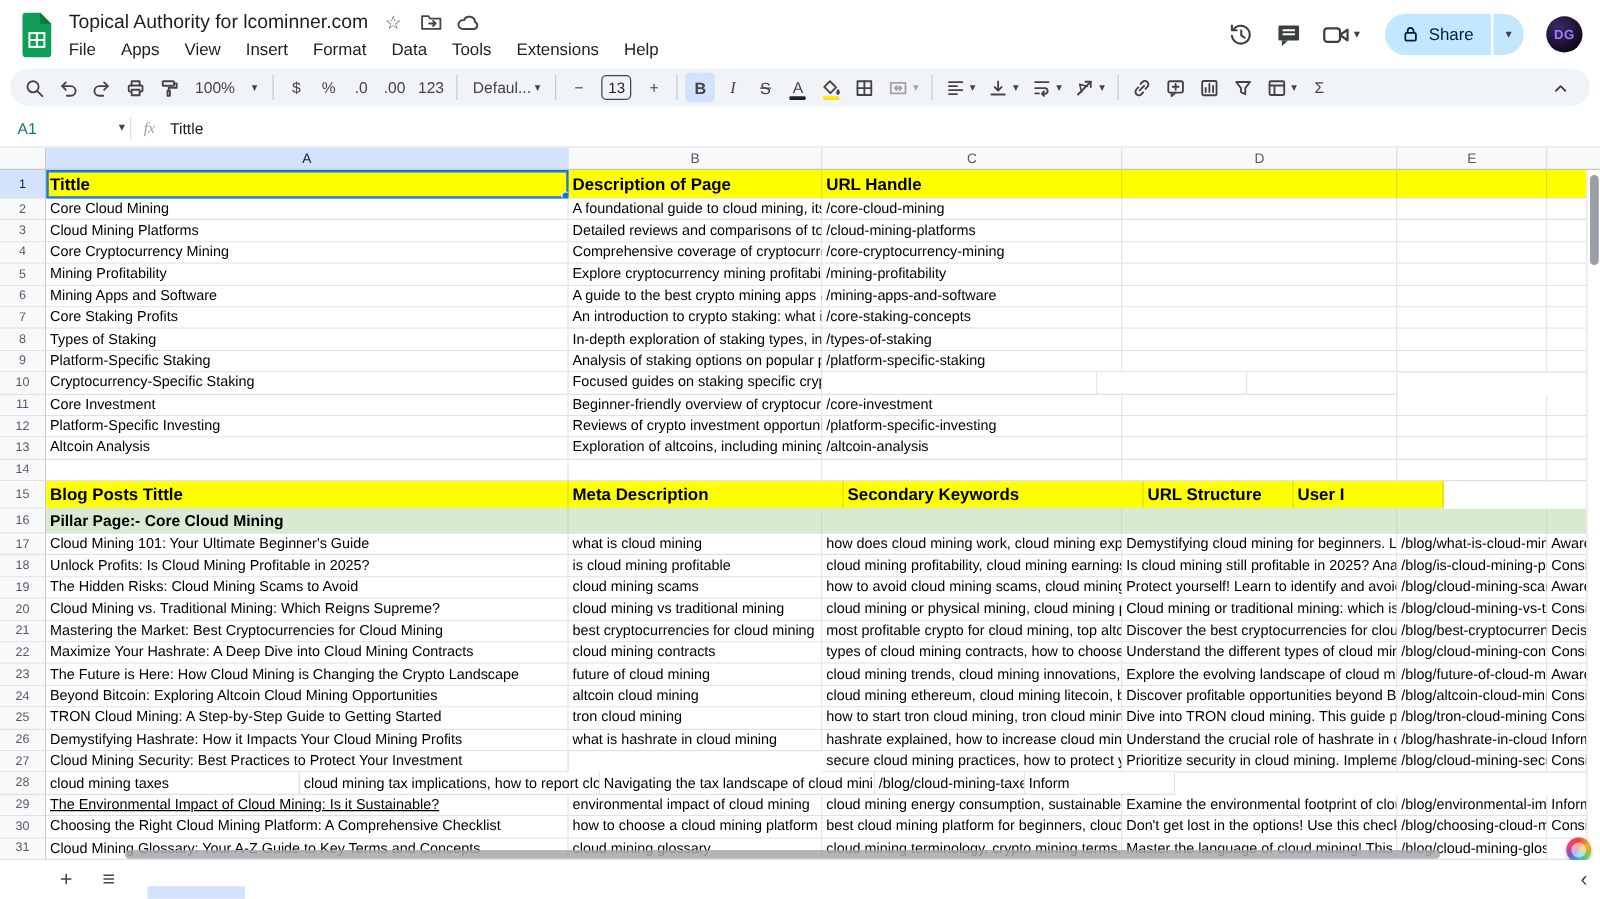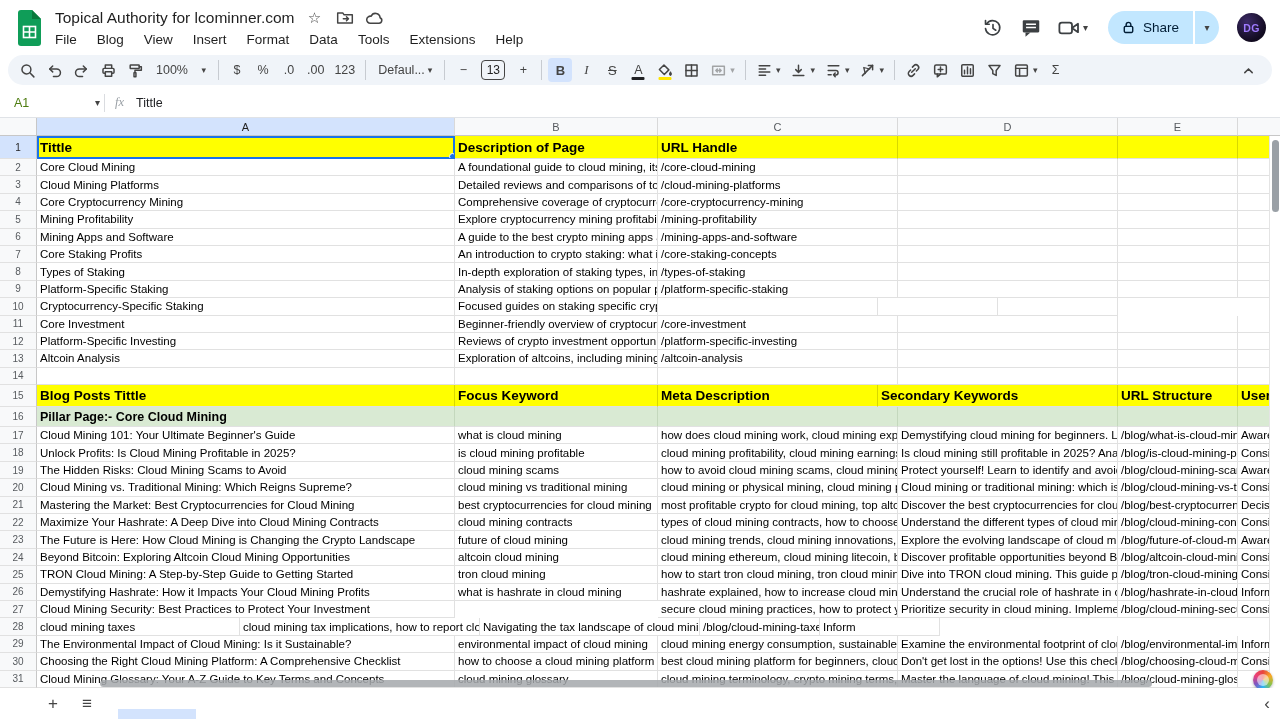--- a/index.html
+++ b/index.html
@@ -47,21 +47,21 @@
   .tb-spacer { flex:1; }
   .g-bold { font-weight:700; font-size:13px; }
   .g-italic { font-style:italic; font-family:"Liberation Serif",serif; font-size:13px; }
   .g-strike { text-decoration:line-through; font-size:13px; }
   .color-bar { position:absolute; bottom:2px; left:50%; transform:translateX(-50%); width:13px; height:3px; border-radius:1px; }
   .rel { position:relative; }
 
   
   .formula-bar { height:30px; display:flex; align-items:center; border-bottom:1px solid #e0e3e7; padding-left:14px; }
   .name-box { width:86px; display:flex; align-items:center; justify-content:space-between; cursor:pointer; }
-  .name-box .ref { font-size:12.5px; color:#4d7c0f; }
+  .name-box .ref { font-size:12.5px; color:#0f766e; }
   .fdiv { width:1px; height:18px; background:#dadce0; margin:0 10px 0 4px; }
   .fx { font-size:12.5px; color:#9aa0a6; font-style:italic; font-family:"Liberation Serif",serif; margin-right:12px; }
   .formula-value { font-size:12.5px; color:#202124; }
 
   
   .grid { position:relative; width:1280px; height:570px; overflow:hidden; }
   .col-headers { display:flex; height:18px; }
   .corner { width:37px; min-width:37px; background:#f8f9fa; border-right:1px solid #c7c7c7; border-bottom:1px solid #c7c7c7; }
   .colh { background:#f8f9fa; border-right:1px solid #d9d9d9; border-bottom:1px solid #c7c7c7;
     font-size:11px; color:#575b5f; display:flex; align-items:center; justify-content:center; cursor:pointer; }
@@ -132,21 +132,21 @@
           </svg>
         </span>
         <span class="title-ic">
           <svg width="19" height="19" viewBox="0 0 16 16" stroke="#444" stroke-width="1.3" fill="none" stroke-linecap="round" stroke-linejoin="round">
             <path d="M4.6 12 a3 3 0 1 1 .6-5.9 a3.9 3.9 0 0 1 7.5 1.3 a2.4 2.4 0 0 1 -.9 4.6 z"></path>
           </svg>
         </span>
       </div>
       <nav class="menubar" id="menubar">
           <div class="menu-item">File</div>
-          <div class="menu-item">Blog</div>
+          <div class="menu-item">Apps</div>
           <div class="menu-item">View</div>
           <div class="menu-item">Insert</div>
           <div class="menu-item">Format</div>
           <div class="menu-item">Data</div>
           <div class="menu-item">Tools</div>
           <div class="menu-item">Extensions</div>
           <div class="menu-item">Help</div>
         </nav>
     </div>
     <div class="topbar-right">
@@ -504,21 +504,20 @@
           <div class="cell" style="min-width: 418px; width: 418px;"></div>
           <div class="cell" style="min-width: 203px; width: 203px;"></div>
           <div class="cell" style="min-width: 240px; width: 240px;"></div>
           <div class="cell" style="min-width: 220px; width: 220px;"></div>
           <div class="cell" style="min-width: 120px; width: 120px;"></div>
           <div class="cell" style="min-width: 120px; width: 120px;"></div>
         </div>
         <div class="row y" style="min-height: 22px; height: 22px;">
           <div class="rownum">15</div>
           <div class="cell" style="min-width: 418px; width: 418px;">Blog Posts Tittle</div>
-          <div class="cell" style="min-width: 203px; width: 203px;">Focus Keyword</div>
           <div class="cell" style="min-width: 220px; width: 220px;">Meta Description</div>
           <div class="cell" style="min-width: 240px; width: 240px;">Secondary Keywords</div>
           <div class="cell" style="min-width: 120px; width: 120px;">URL Structure</div>
           <div class="cell" style="min-width: 120px; width: 120px;">User I</div>
         </div>
         <div class="row g" style="min-height: 20px; height: 20px;">
           <div class="rownum">16</div>
           <div class="cell" style="min-width: 418px; width: 418px;">Pillar Page:- Core Cloud Mining</div>
           <div class="cell" style="min-width: 203px; width: 203px;"></div>
           <div class="cell" style="min-width: 240px; width: 240px;"></div>
@@ -628,21 +627,21 @@
         <div class="row d" style="min-height: 17.4px; height: 17.4px;">
           <div class="rownum">28</div>
           <div class="cell" style="min-width: 203px; width: 203px;">cloud mining taxes</div>
           <div class="cell" style="min-width: 240px; width: 240px;">cloud mining tax implications, how to report clou</div>
           <div class="cell" style="min-width: 220px; width: 220px;">Navigating the tax landscape of cloud mining</div>
           <div class="cell" style="min-width: 120px; width: 120px;">/blog/cloud-mining-taxes</div>
           <div class="cell" style="min-width: 120px; width: 120px;">Inform</div>
         </div>
         <div class="row d" style="min-height: 17.4px; height: 17.4px;">
           <div class="rownum">29</div>
-          <div class="cell" style="min-width: 418px; width: 418px;">The Environmental Impact of Cloud Mining: Is it Sustainable?</div>
+          <div class="cell" style="min-width: 418px; width: 418px; text-decoration: underline;">The Environmental Impact of Cloud Mining: Is it Sustainable?</div>
           <div class="cell" style="min-width: 203px; width: 203px;">environmental impact of cloud mining</div>
           <div class="cell" style="min-width: 240px; width: 240px;">cloud mining energy consumption, sustainable c</div>
           <div class="cell" style="min-width: 220px; width: 220px;">Examine the environmental footprint of clou</div>
           <div class="cell" style="min-width: 120px; width: 120px;">/blog/environmental-imp</div>
           <div class="cell" style="min-width: 120px; width: 120px;">Inform</div>
         </div>
         <div class="row d" style="min-height: 17.4px; height: 17.4px;">
           <div class="rownum">30</div>
           <div class="cell" style="min-width: 418px; width: 418px;">Choosing the Right Cloud Mining Platform: A Comprehensive Checklist</div>
           <div class="cell" style="min-width: 203px; width: 203px;">how to choose a cloud mining platform</div>

